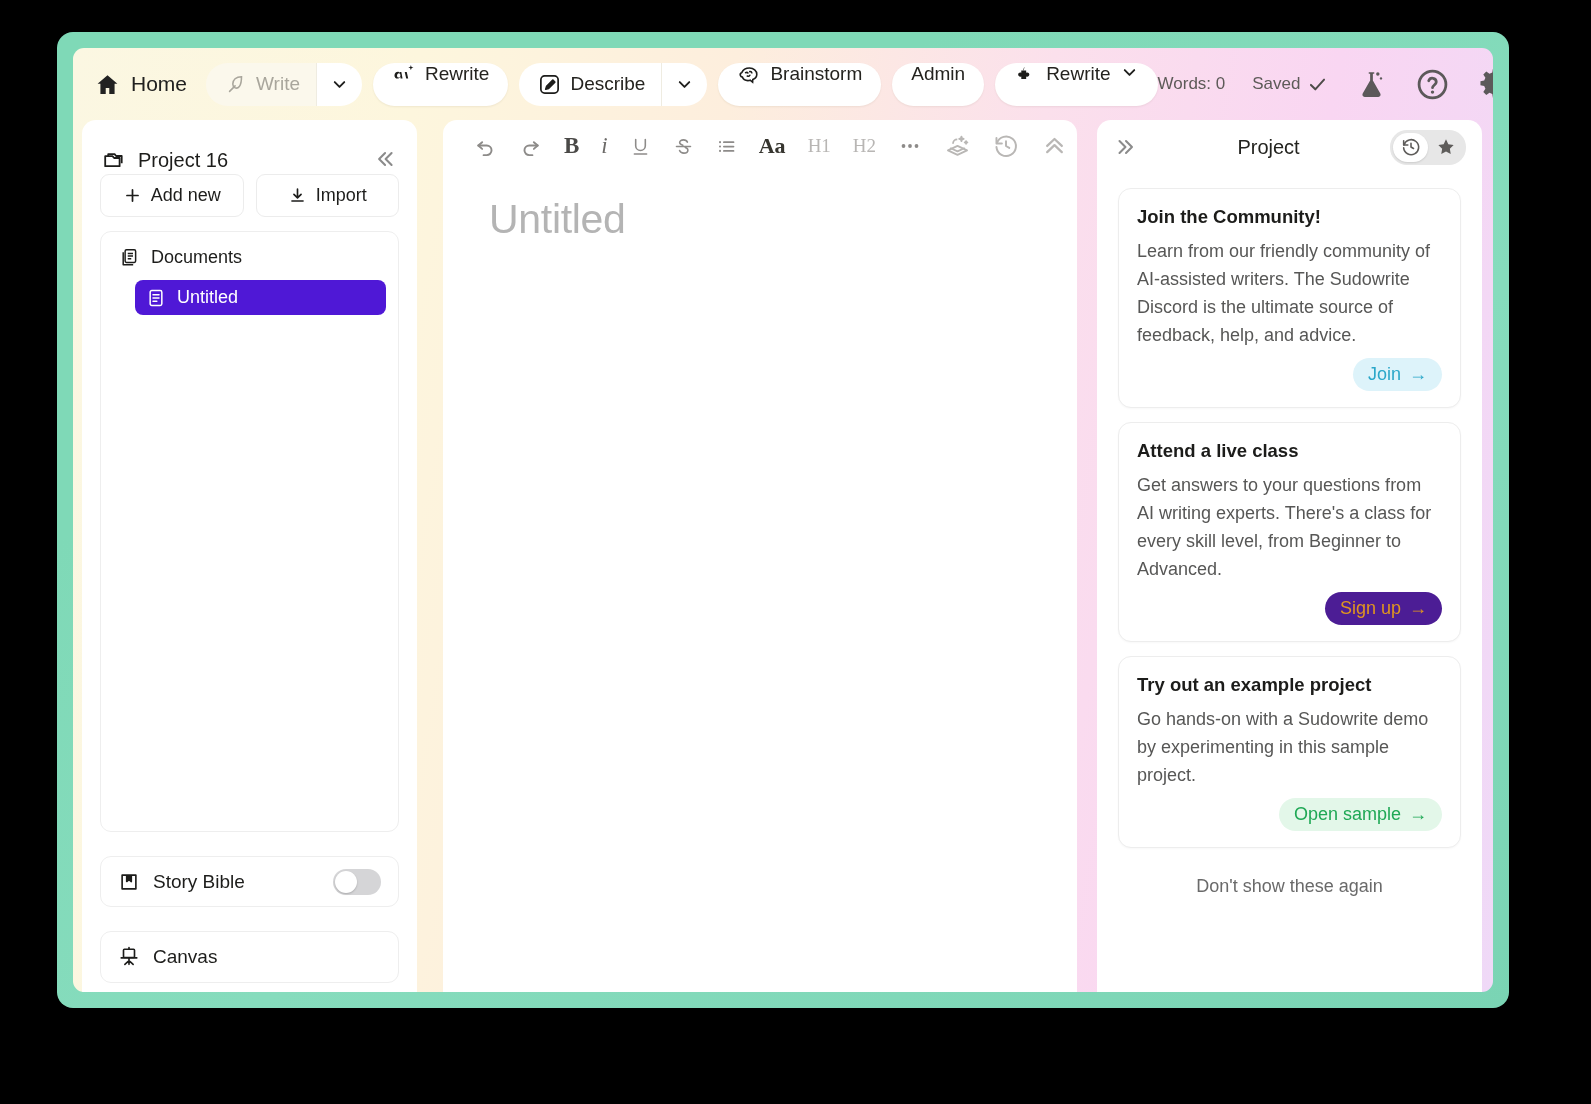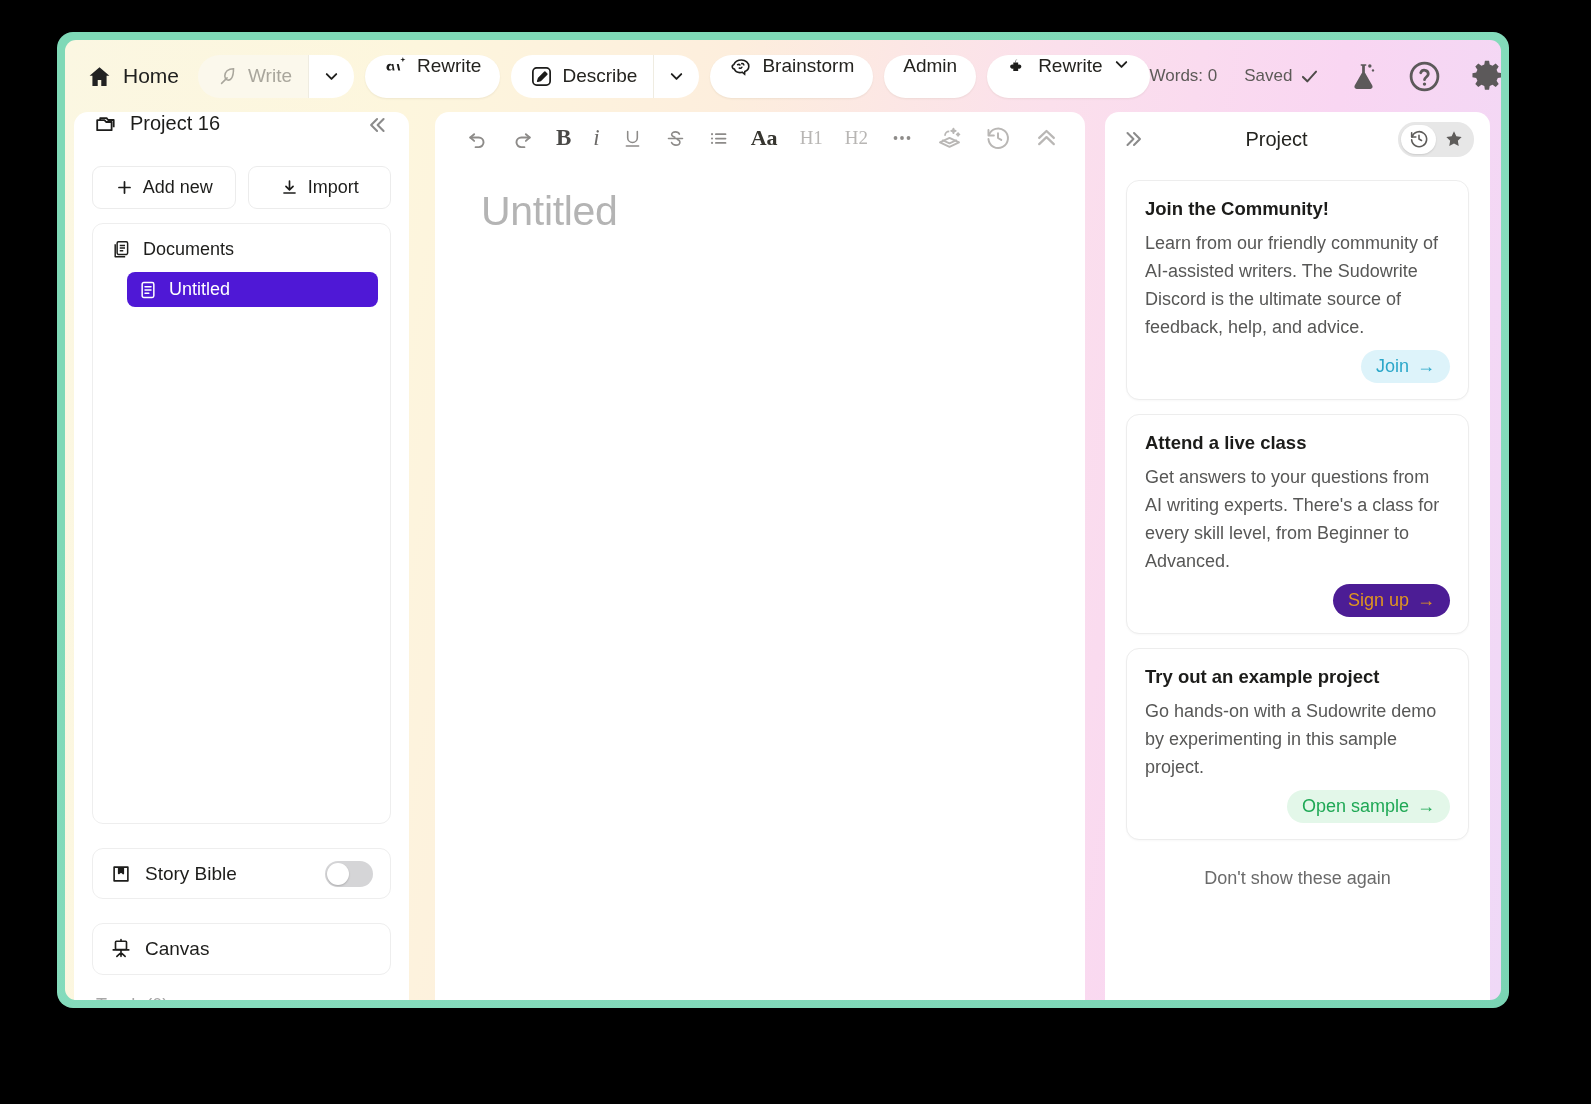--- a/index.html
+++ b/index.html
@@ -9,21 +9,21 @@
     font-family: "Liberation Sans", sans-serif;
     overflow: hidden;
   }
 
   
   #app-frame {
     position: absolute;
     left: 57px; top: 32px;
     width: 1452px; height: 976px;
     border-radius: 16px;
-    padding: 8px;
+    padding: 16px;
     background: linear-gradient(150deg,#7fd9b7 0%,#7fd9b7 28%,#86dcbd 60%,#7ad4b4 100%);
     overflow: hidden;
   }
   #app-inner {
     position: relative;
     width: 100%; height: 100%;
     border-radius: 11px;
     overflow: hidden;
     background: linear-gradient(100deg,#fbf7e2 0%,#fdf6dd 22%,#fdeedd 42%,#fbe0ec 62%,#f9d6f2 80%,#efd9f7 100%);
   }
@@ -95,21 +95,21 @@
     position: relative;
     width: 335px;
     margin-left: 9px;
     background: #fff;
     border-radius: 14px 14px 0 0;
     display: flex; flex-direction: column;
     padding: 0 18px;
     flex: 0 0 auto;
   }
   .proj-head {
-    display: flex; align-items: flex-start;
+    display: flex; align-items: flex-end;
     height: 54px; gap: 12px;
     padding: 0 2px;
   }
   .proj-head .title { font-size: 20px; color: #1d1d1b; }
   .proj-head .collapse { margin-left: auto; cursor: pointer; display: flex; }
 
   .sb-btn-row { display: flex; gap: 12px; margin-top: 2px; }
   .sb-btn {
     flex: 1 1 0;
     height: 43px;

